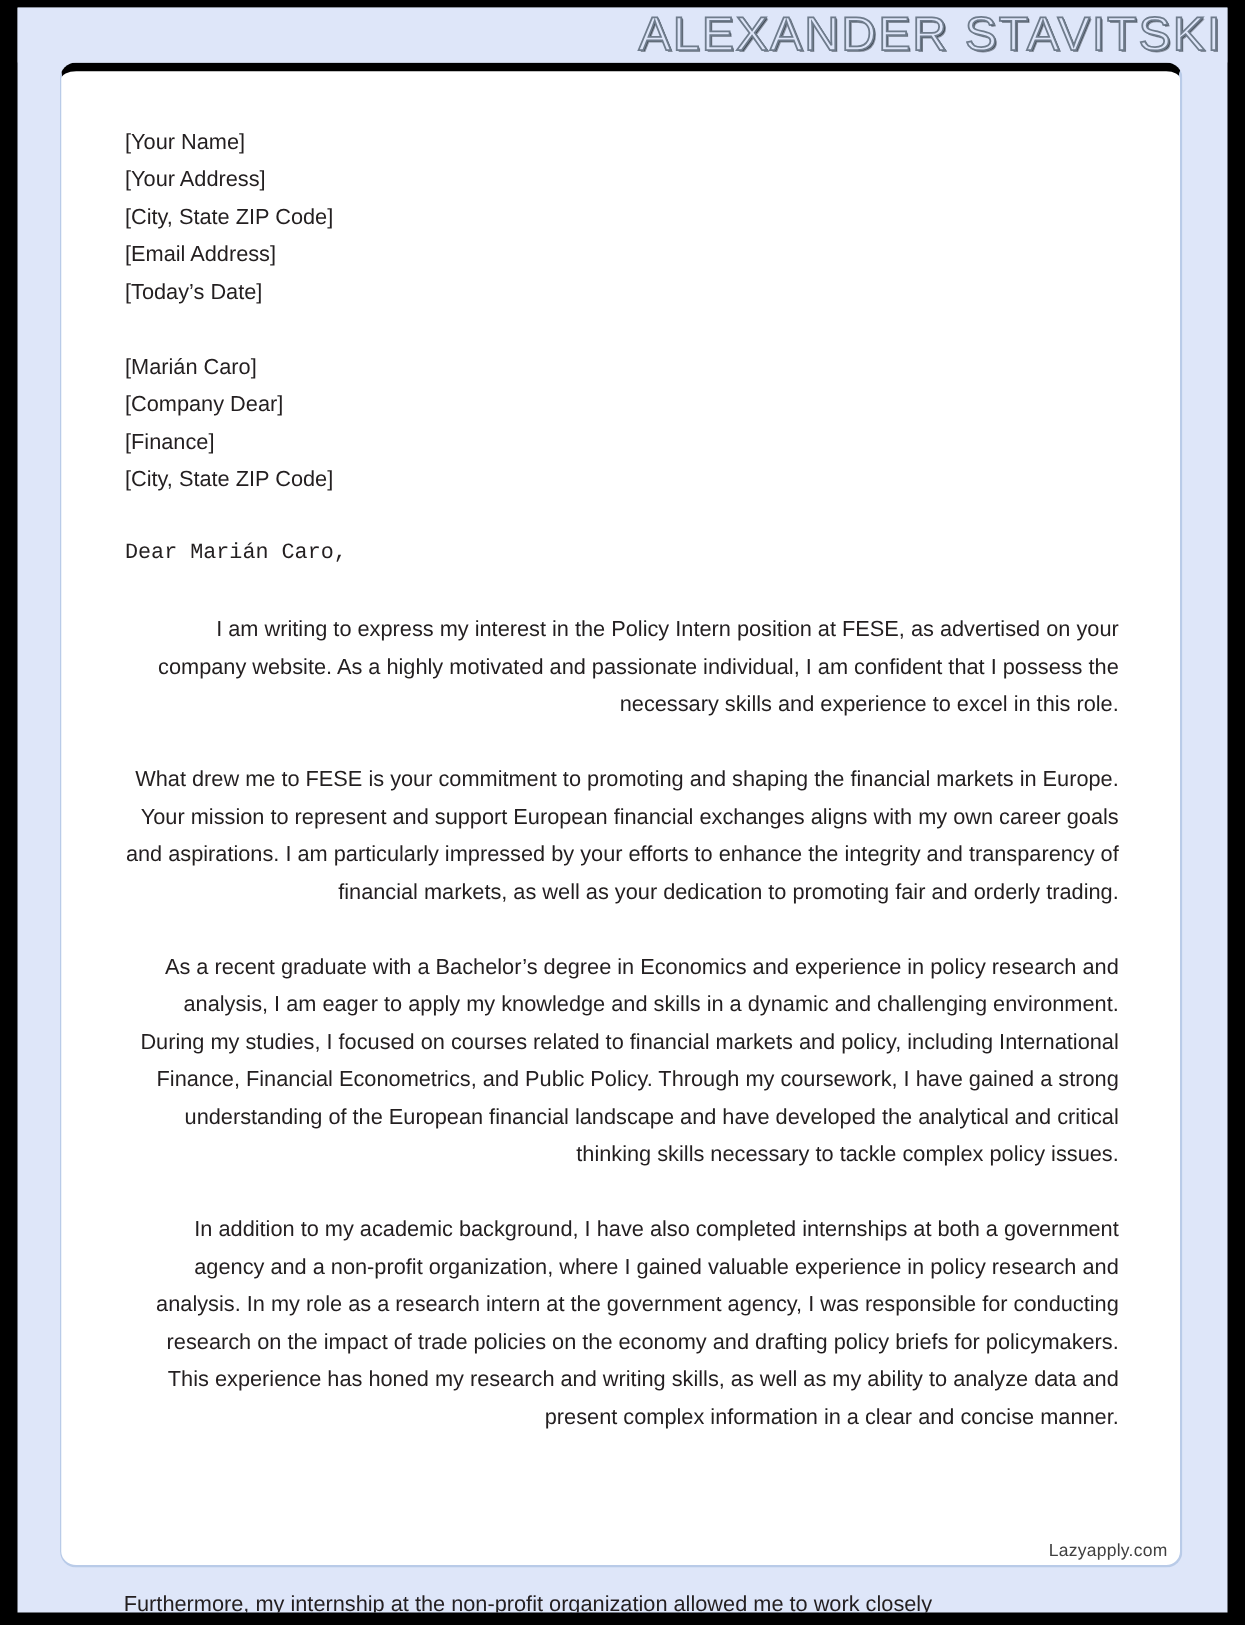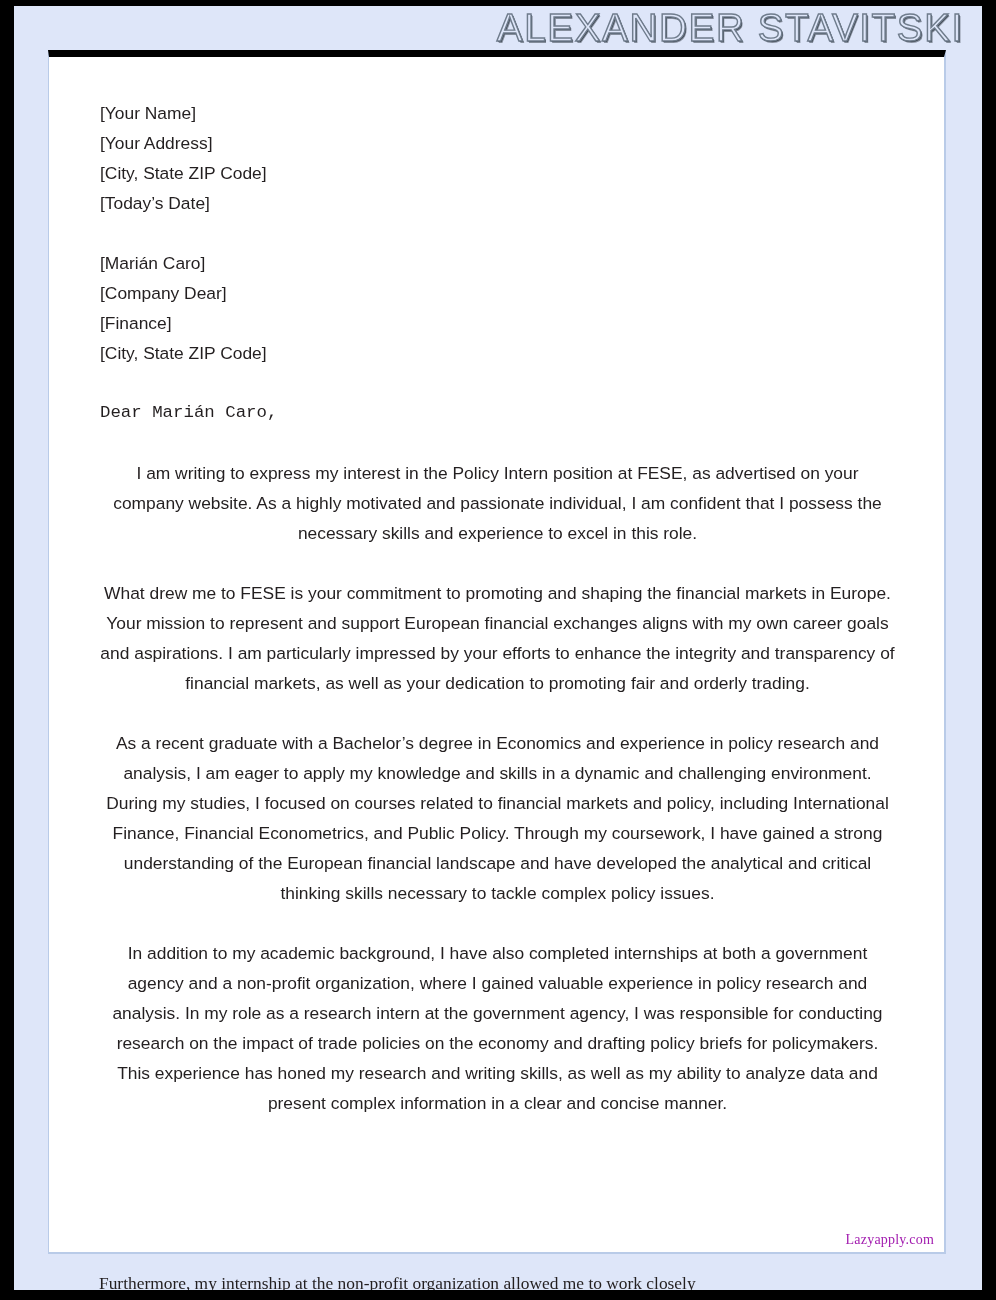--- a/index.html
+++ b/index.html
@@ -28,21 +28,21 @@
   .header-band {
     position: absolute;
     left: 0;
     top: 0;
     right: 0;
     height: 44px;
     background: #dee6f9;
     display: flex;
     align-items: center;
     justify-content: flex-end;
-    padding-right: 18px;
+    padding-right: 4px;
     box-sizing: border-box;
   }
   .header-name {
     font-family: "Liberation Sans", sans-serif;
     font-size: 38px;
     line-height: 40px;
     font-weight: 400;
     letter-spacing: 1.5px;
     transform: scaleX(1.02);
     transform-origin: right center;
@@ -62,20 +62,21 @@
     top: 44px;
     width: 898px;
     height: 1204px;
     background: #ffffff;
     border-top: 7px solid #000000;
     border-left: 1px solid #b9cbe8;
     border-right: 2px solid #b9cbe8;
     border-bottom: 2px solid #b9cbe8;
     box-sizing: border-box;
     overflow: hidden;
+    border-radius: 13px;
   }
   .page-inner {
     padding: 41px 8px 0 51px;
     box-sizing: border-box;
   }
 
   .letter-text {
     font-family: "Liberation Sans", sans-serif;
     font-size: 17.4px;
     line-height: 30px;
@@ -87,42 +88,42 @@
   }
   .blank-line {
     height: 30px;
   }
   .salutation {
     margin: 0;
     font-family: Liberation Mono, monospace;
   }
   .para {
     margin: 0;
-    text-align: center;
+    text-align: right;
   }
 
   
   .watermark {
     position: absolute;
     right: 10px;
     bottom: 4px;
-    font-family: Liberation Serif, serif;
+    font-family: Liberation Sans, sans-serif;
     font-size: 14px;
-    color: #a21caf;
+    color: #404040;
     letter-spacing: 0.2px;
     user-select: none;
   }
 
   
   .overflow-line {
     position: absolute;
     left: 85px;
     top: 1262px;
     width: 840px;
-    font-family: Liberation Serif, serif;
+    font-family: Liberation Sans, sans-serif;
     font-size: 17.4px;
     line-height: 30px;
     color: #231f20;
     white-space: nowrap;
   }
 </style>
 </head>
 <body>
 
 <div class="screen">
@@ -131,20 +132,21 @@
     <div class="header-name">ALEXANDER STAVITSKI</div>
   </div>
 
   <div class="page">
     <div class="page-inner">
       <div class="letter-text">
 
         <div class="addr-line">[Your Name]</div>
         <div class="addr-line">[Your Address]</div>
         <div class="addr-line">[City, State ZIP Code]</div>
+        <div class="addr-line">[Email Address]</div>
         <div class="addr-line">[Today’s Date]</div>
 
         <div class="blank-line"></div>
 
         <div class="addr-line">[Marián Caro]</div>
         <div class="addr-line">[Company Dear]</div>
         <div class="addr-line">[Finance]</div>
         <div class="addr-line">[City, State ZIP Code]</div>
 
         <div class="blank-line"></div>

